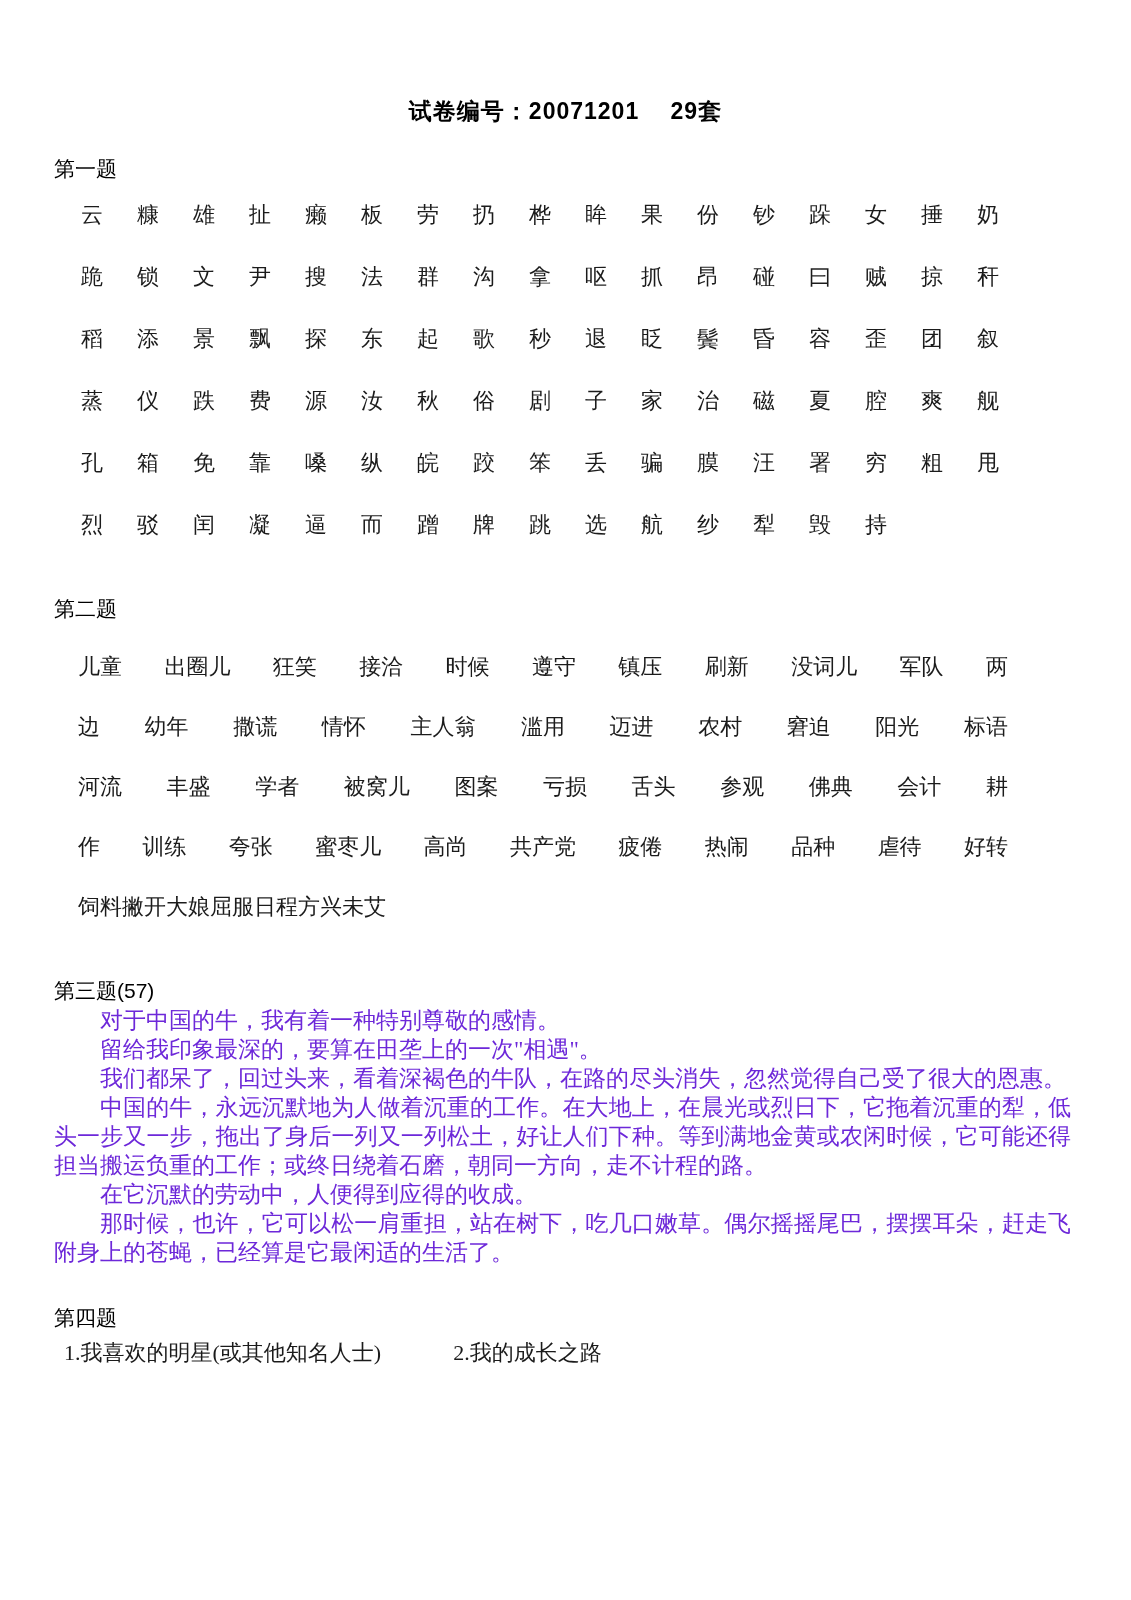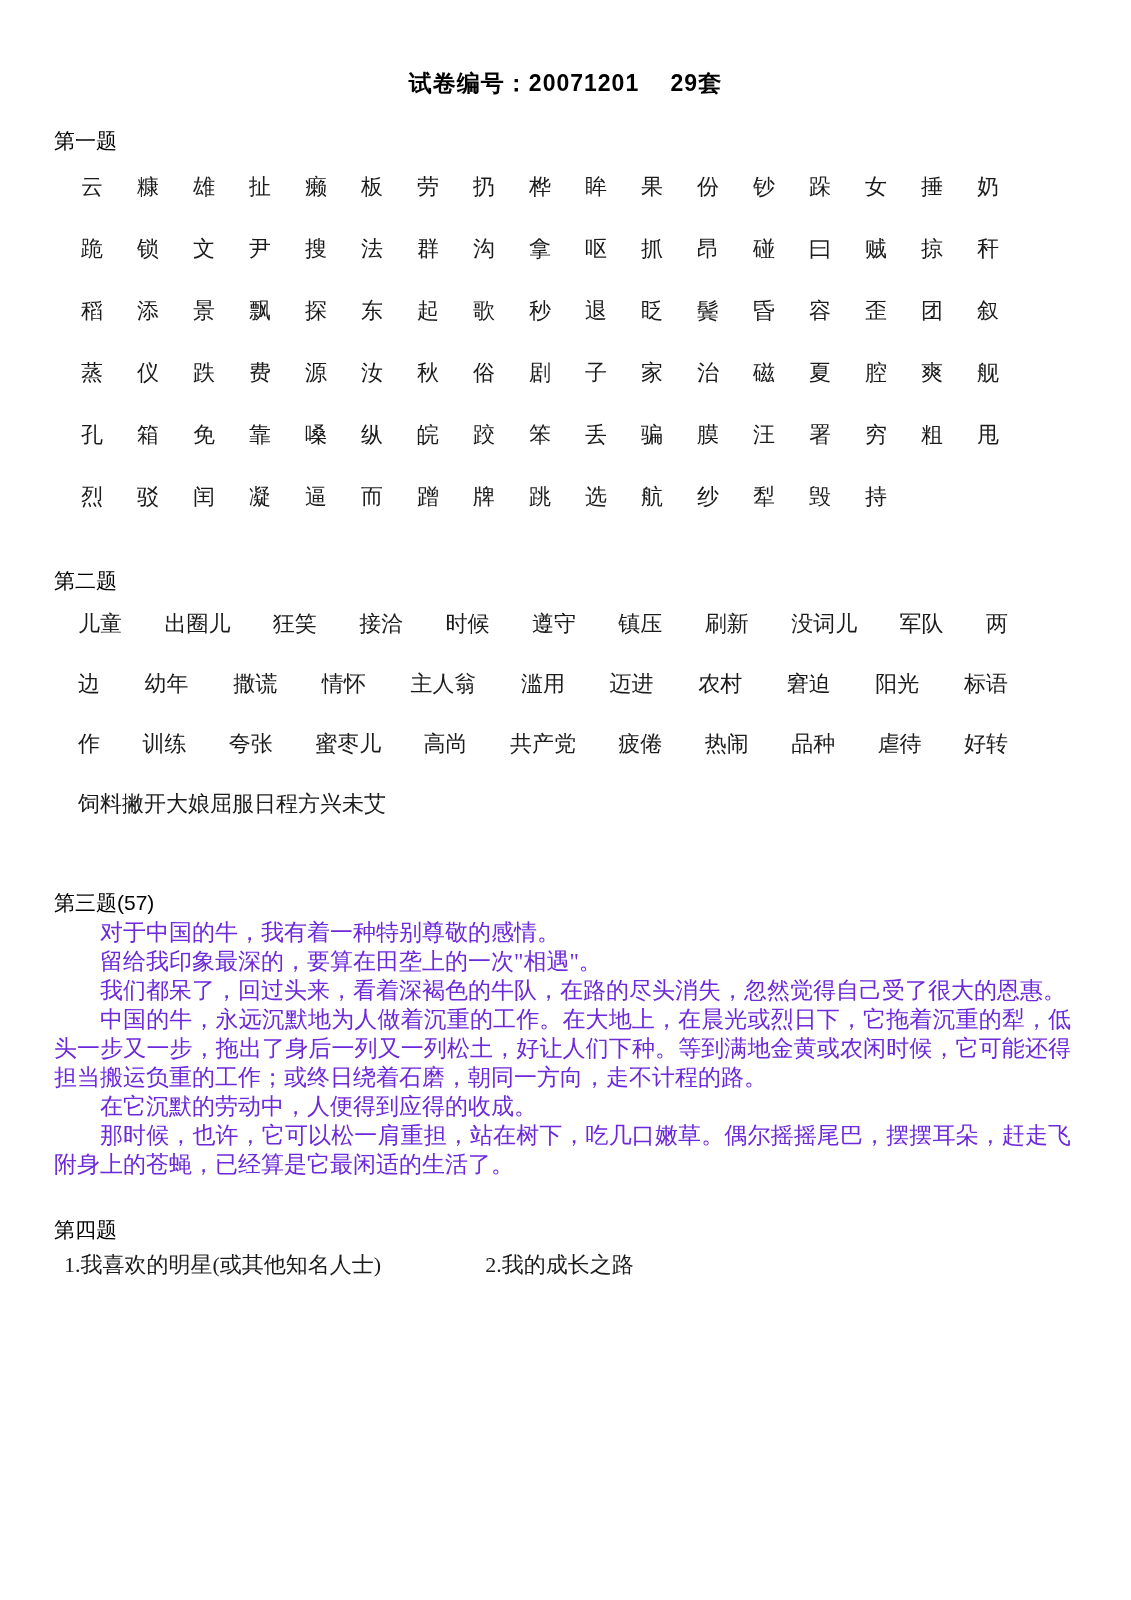--- a/index.html
+++ b/index.html
@@ -8,21 +8,21 @@
     background: #ffffff;
   }
   .page {
     position: relative;
     width: 1131px;
     height: 1600px;
     background: #ffffff;
     color: #141414;
     font-family: "Liberation Serif", "DejaVu Serif", serif;
     box-sizing: border-box;
-    padding-top: 68px;
+    padding-top: 96px;
     overflow: hidden;
   }
   .doc-title {
     text-align: center;
     font-family: "Liberation Sans", "DejaVu Sans", sans-serif;
     font-weight: 700;
     font-size: 23px;
     line-height: 30px;
     color: #000000;
     letter-spacing: 1px;
@@ -52,21 +52,21 @@
     font-size: 22px;
     color: #1b1b1b;
   }
 
   .word-grid { margin: 0 0 0 78px; }
   .word-row {
     display: flex;
     justify-content: space-between;
     width: 930px;
     height: 60px;
-    align-items: center;
+    align-items: flex-end;
     font-size: 22px;
     color: #1b1b1b;
     white-space: nowrap;
   }
   .word-row.last {
     justify-content: flex-start;
   }
 
   .passage {
     margin: 2px 60px 0 54px;
@@ -75,21 +75,21 @@
     text-align: justify;
     color: #6d28d9;
   }
   .passage p {
     margin: 0;
     text-indent: 2em;
   }
 
   .topics {
     display: flex;
-    gap: 104px;
+    gap: 72px;
     margin: 8px 0 7px 64px;
     font-size: 22px;
     line-height: 28px;
     color: #1b1b1b;
     white-space: nowrap;
   }
 </style>
 </head>
 <body>
 
@@ -235,20 +235,33 @@
         <span class="word-cell">情怀</span>
         <span class="word-cell">主人翁</span>
         <span class="word-cell">滥用</span>
         <span class="word-cell">迈进</span>
         <span class="word-cell">农村</span>
         <span class="word-cell">窘迫</span>
         <span class="word-cell">阳光</span>
         <span class="word-cell">标语</span>
       </div>
     <div class="word-row">
+        <span class="word-cell">河流</span>
+        <span class="word-cell">丰盛</span>
+        <span class="word-cell">学者</span>
+        <span class="word-cell">被窝儿</span>
+        <span class="word-cell">图案</span>
+        <span class="word-cell">亏损</span>
+        <span class="word-cell">舌头</span>
+        <span class="word-cell">参观</span>
+        <span class="word-cell">佛典</span>
+        <span class="word-cell">会计</span>
+        <span class="word-cell">耕</span>
+      </div>
+    <div class="word-row">
         <span class="word-cell">作</span>
         <span class="word-cell">训练</span>
         <span class="word-cell">夸张</span>
         <span class="word-cell">蜜枣儿</span>
         <span class="word-cell">高尚</span>
         <span class="word-cell">共产党</span>
         <span class="word-cell">疲倦</span>
         <span class="word-cell">热闹</span>
         <span class="word-cell">品种</span>
         <span class="word-cell">虐待</span>

